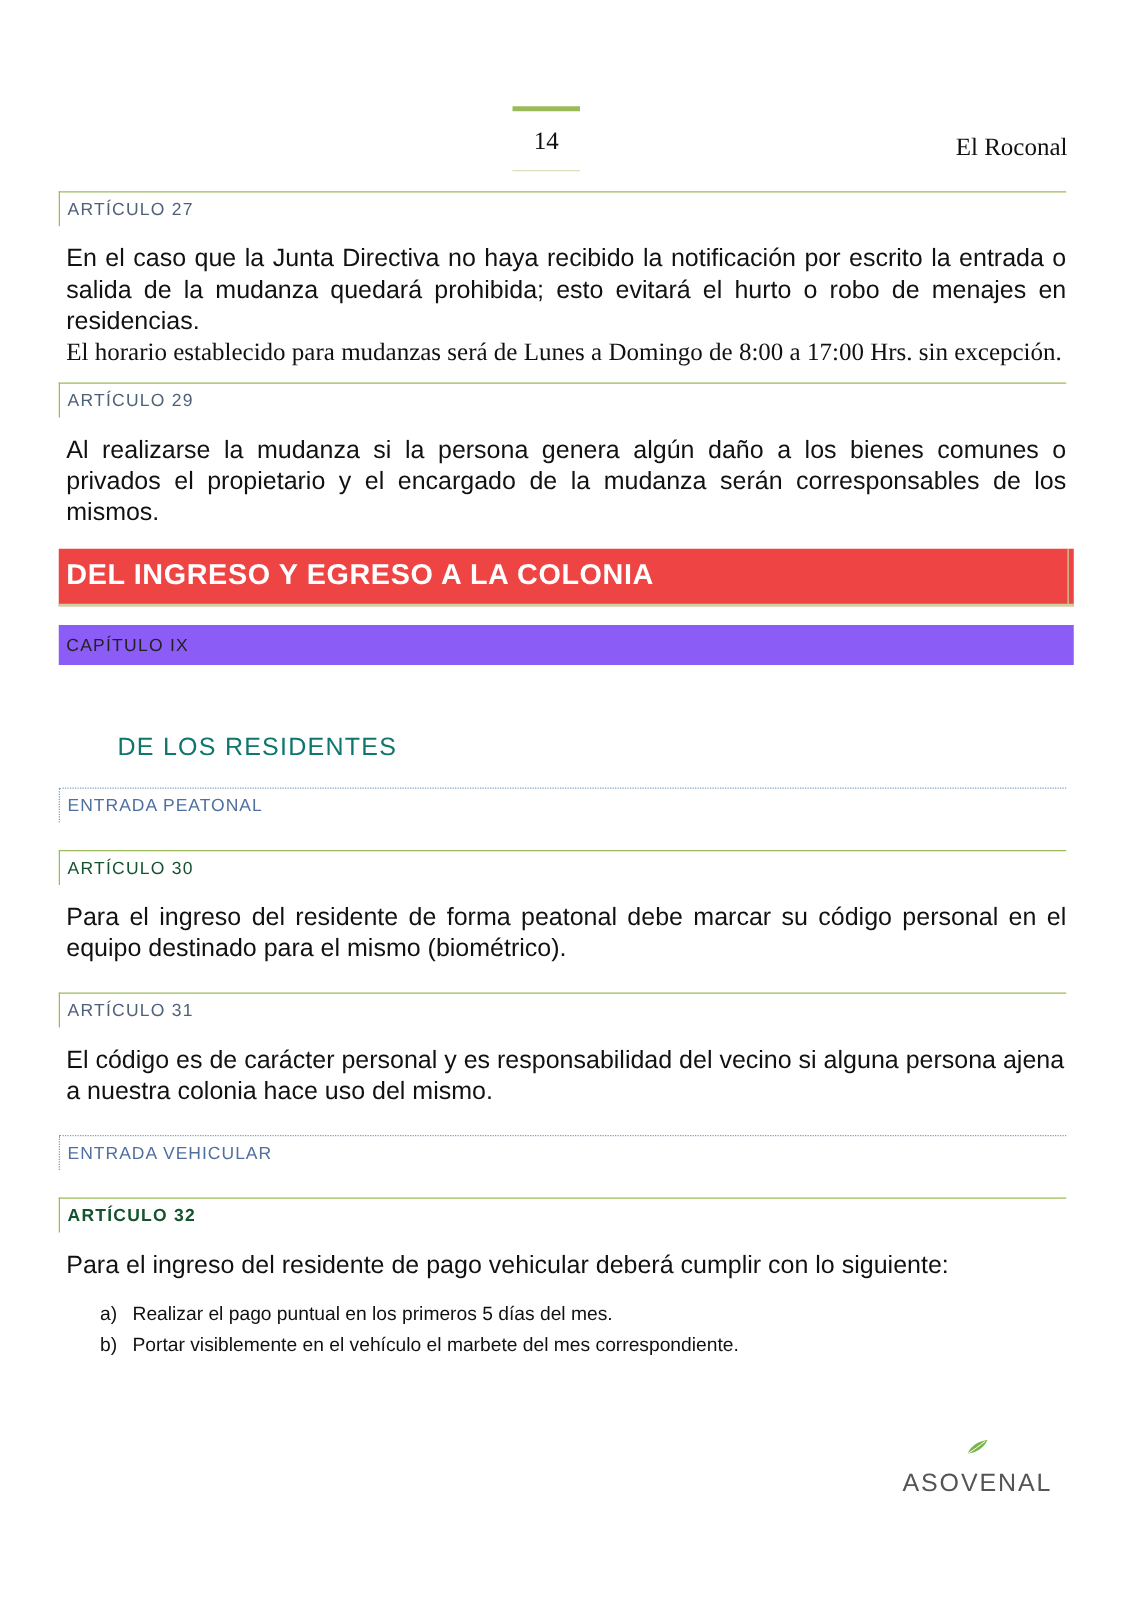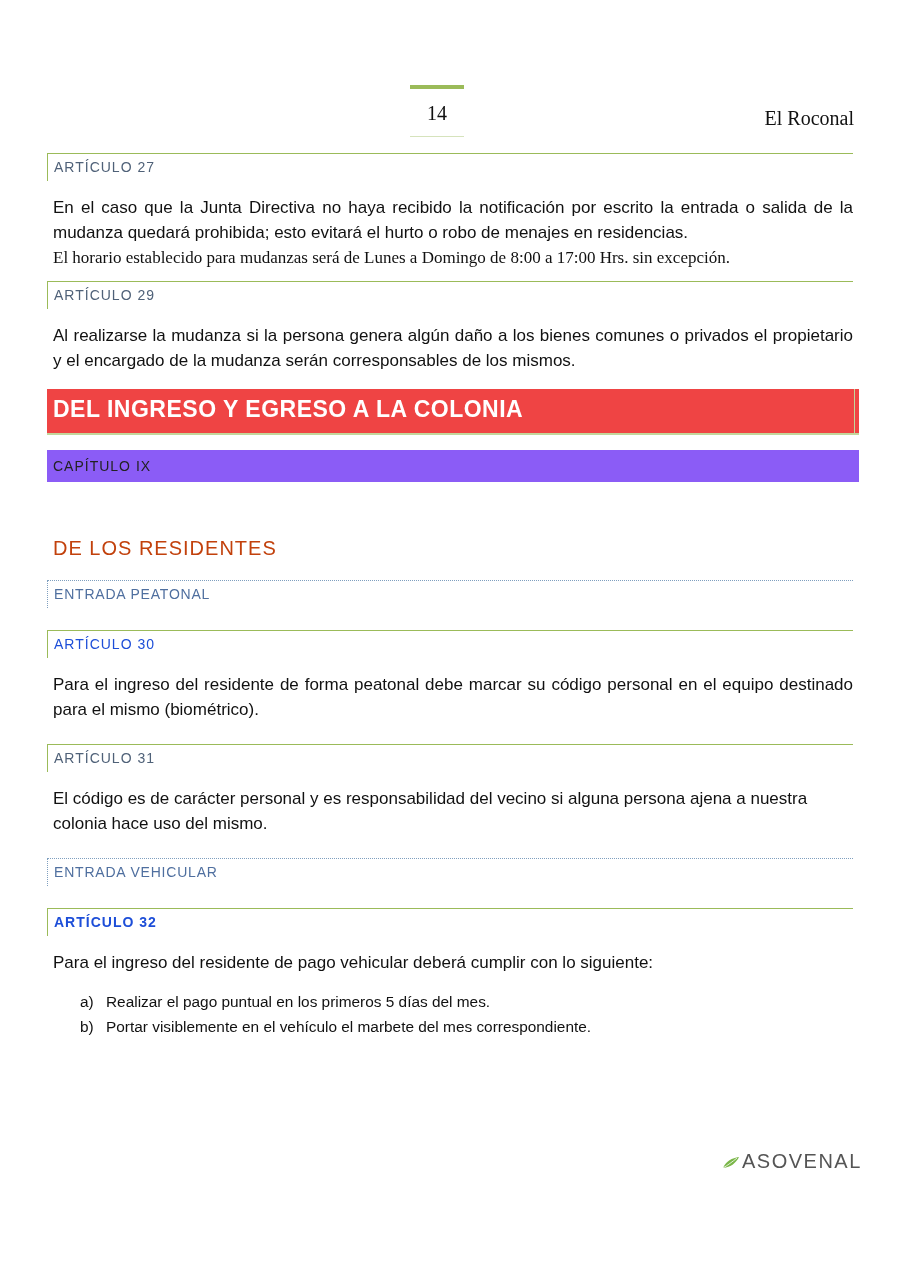--- a/index.html
+++ b/index.html
@@ -54,24 +54,24 @@
     .article-heading {
       border-top: 1px solid #9bbb59;
       border-left: 1px solid #9bbb59;
       padding: 5px 0 0 6px;
       height: 22px;
       font-size: 14px;
       letter-spacing: 1px;
       color: #4f6178;
       margin-right: 6px;
     }
-    .article-heading.dark { color: #1d4ed8; }
+    .article-heading.dark { color: #14532d; }
 
     .para {
-      font-size: 17px;
+      font-size: 20px;
       line-height: 25px;
       padding-left: 6px;
       margin-right: 6px;
       text-align: justify;
     }
 
     .section-banner {
       background: #ef4444;
       height: 46px;
       position: relative;
@@ -100,22 +100,23 @@
     .chapter-bar span {
       position: absolute;
       left: 6px; top: 8px;
       font-size: 14px;
       letter-spacing: 1px;
       color: #222;
     }
     .subtitle {
       font-size: 20px;
       letter-spacing: 1px;
-      color: #c2410c;
+      color: #0f766e;
       padding-left: 6px;
+      margin-left: 41px;
     }
     .subsection-heading {
       border-top: 1px dotted #7f9fbf;
       border-left: 1px dotted #7f9fbf;
       padding: 5px 0 0 6px;
       height: 22px;
       font-size: 14px;
       letter-spacing: 0.8px;
       color: #4f6f9f;
       margin-right: 6px;
@@ -136,21 +137,22 @@
       position: absolute;
       left: 33px;
     }
 
     .logo {
       position: absolute;
       left: 722px;
       top: 1150px;
       display: flex;
       align-items: center;
-      gap: 2px;
+      gap: 12px;
+      flex-direction: column;
     }
     .logo-text {
       font-size: 20px;
       color: #555555;
       letter-spacing: 1.5px;
     }
   </style>
 </head>
 <body>
 

